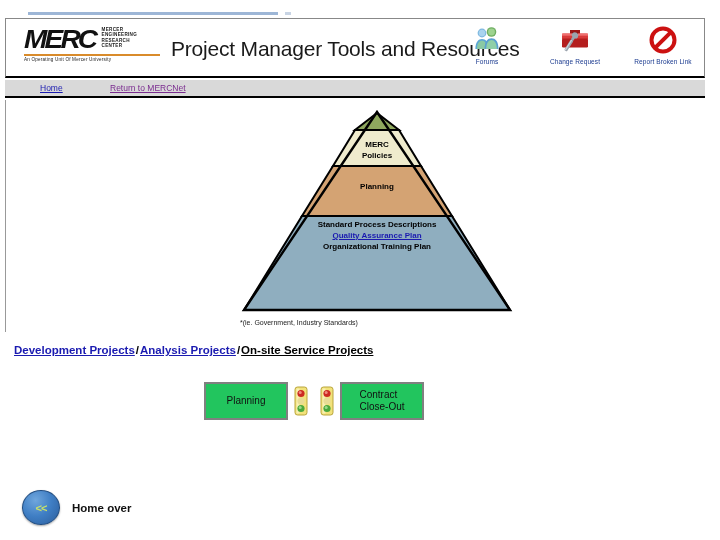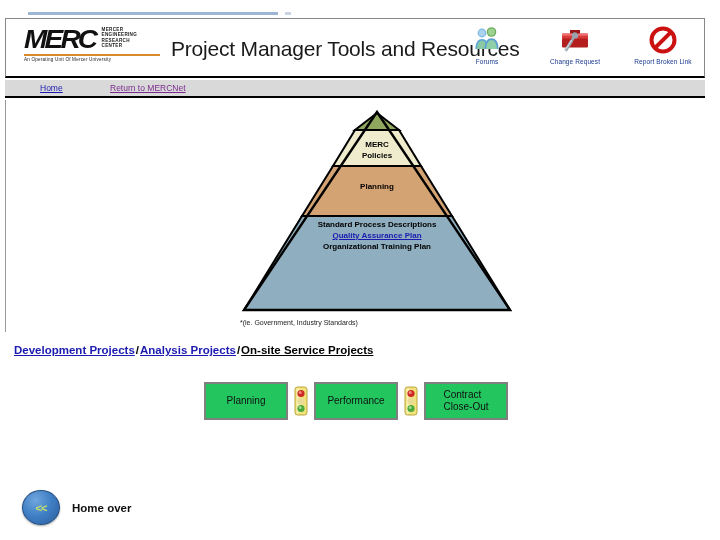--- a/index.html
+++ b/index.html
@@ -413,23 +413,20 @@
       <rect x="1" y="1" width="12" height="28" rx="2.5" fill="#f2e27a" stroke="#b9a53c" stroke-width="1"></rect>
       <rect x="2.5" y="2.5" width="3" height="25" fill="#faf4c2" opacity="0.8"></rect>
       <circle cx="7" cy="7.5" r="3.6" fill="#cc2a22"></circle>
       <circle cx="6.2" cy="6.6" r="1.5" fill="#f08a7e"></circle>
       <circle cx="7" cy="15" r="3.6" fill="#e8dc96"></circle>
       <circle cx="7" cy="22.5" r="3.6" fill="#4aa83c"></circle>
       <circle cx="6.2" cy="21.6" r="1.5" fill="#9ad98c"></circle>
     </svg>
   </div>
 
-  <div class="flow-box">
-    <span>Performance</span>
-  </div>
 
   <div class="flow-sep">
     <svg width="14" height="30" viewBox="0 0 14 30">
       <rect x="1" y="1" width="12" height="28" rx="2.5" fill="#f2e27a" stroke="#b9a53c" stroke-width="1"></rect>
       <rect x="2.5" y="2.5" width="3" height="25" fill="#faf4c2" opacity="0.8"></rect>
       <circle cx="7" cy="7.5" r="3.6" fill="#cc2a22"></circle>
       <circle cx="6.2" cy="6.6" r="1.5" fill="#f08a7e"></circle>
       <circle cx="7" cy="15" r="3.6" fill="#e8dc96"></circle>
       <circle cx="7" cy="22.5" r="3.6" fill="#4aa83c"></circle>
       <circle cx="6.2" cy="21.6" r="1.5" fill="#9ad98c"></circle>

